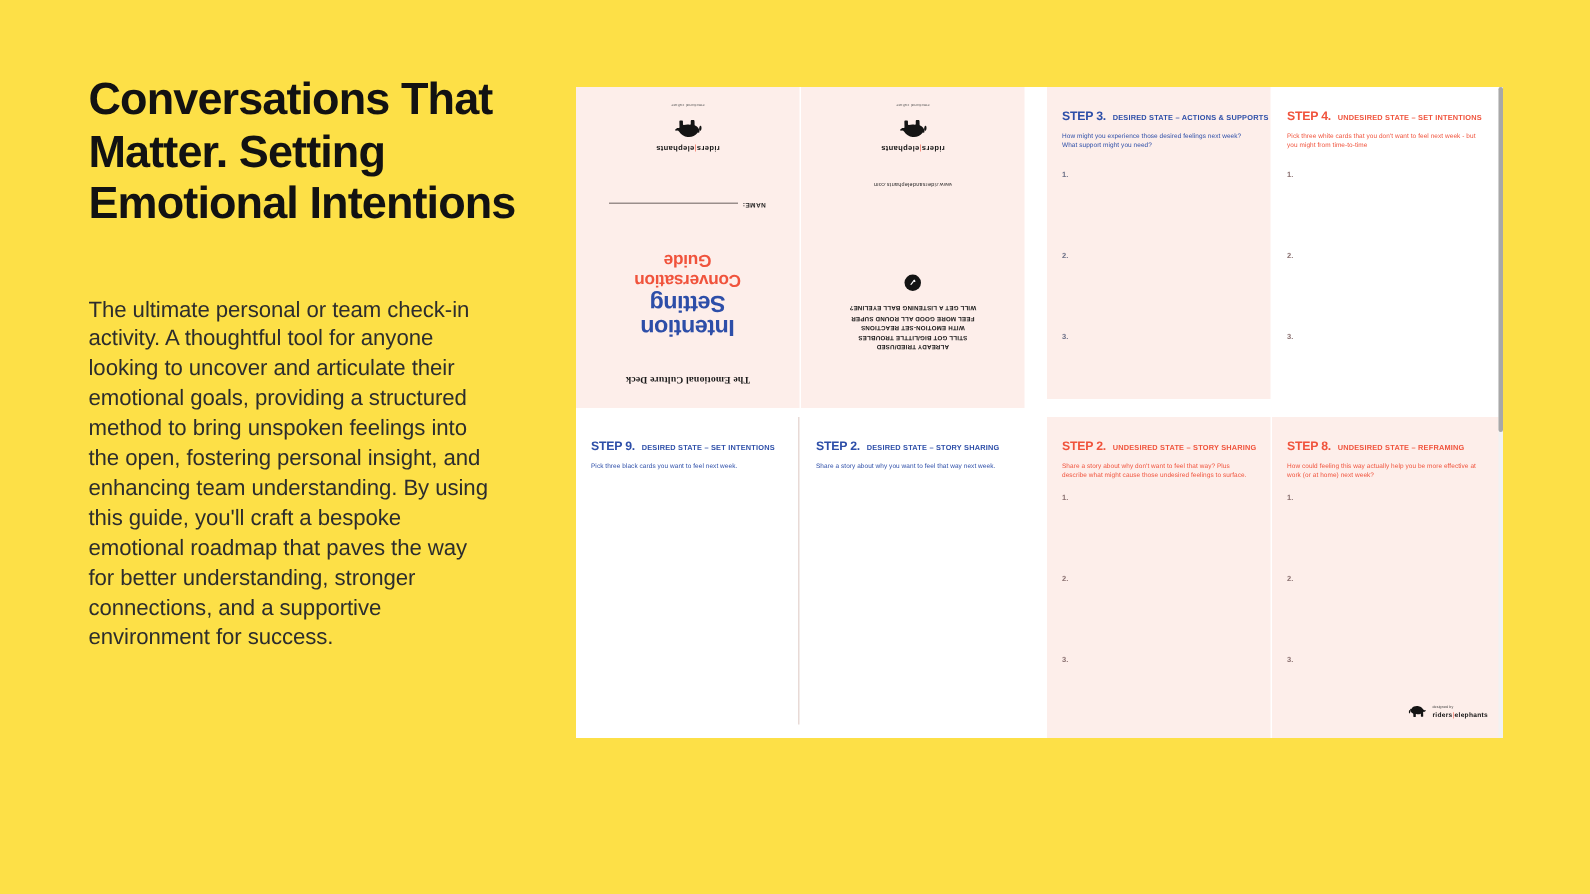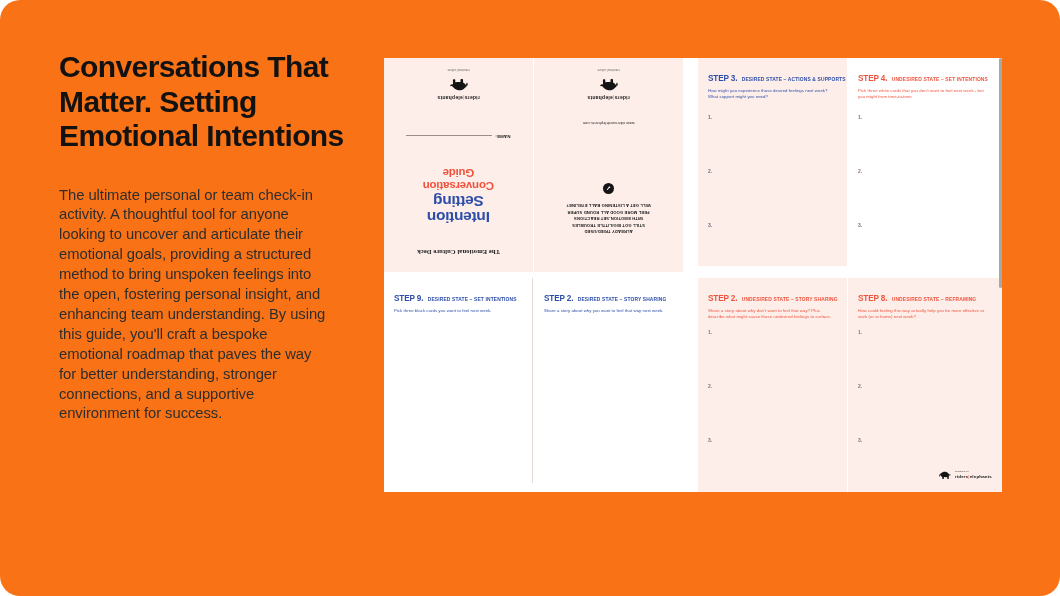--- a/index.html
+++ b/index.html
@@ -2,38 +2,38 @@
 <html><head>
 <meta charset="utf-8">
 <style>
   * { box-sizing: border-box; margin: 0; padding: 0; }
   html, body {
     width: 1060px; height: 596px;
     background: #ffffff;
     font-family: "Liberation Sans", sans-serif;
     overflow: hidden;
   }
-  .page { position: relative; width: 1060px; height: 596px; background: #f97316; border-radius: 20px; }
+  .page { position: relative; width: 1060px; height: 596px; background: #fde047; }
 
   
   .left-col {
     position: absolute;
     left: 59px; top: 50px;
     width: 290px;
   }
   .page-title {
     font-size: 30px;
     line-height: 34.5px;
     font-weight: 700;
     letter-spacing: -0.6px;
     color: #121212;
     width: 290px;
   }
   .page-desc {
-    margin-top: 32px;
+    margin-top: 44px;
     font-size: 14.8px;
     line-height: 19.9px;
     color: #2d2d2d;
     letter-spacing: -0.05px;
     width: 272px;
   }
 
   
   .doc-viewport {
     position: absolute;

